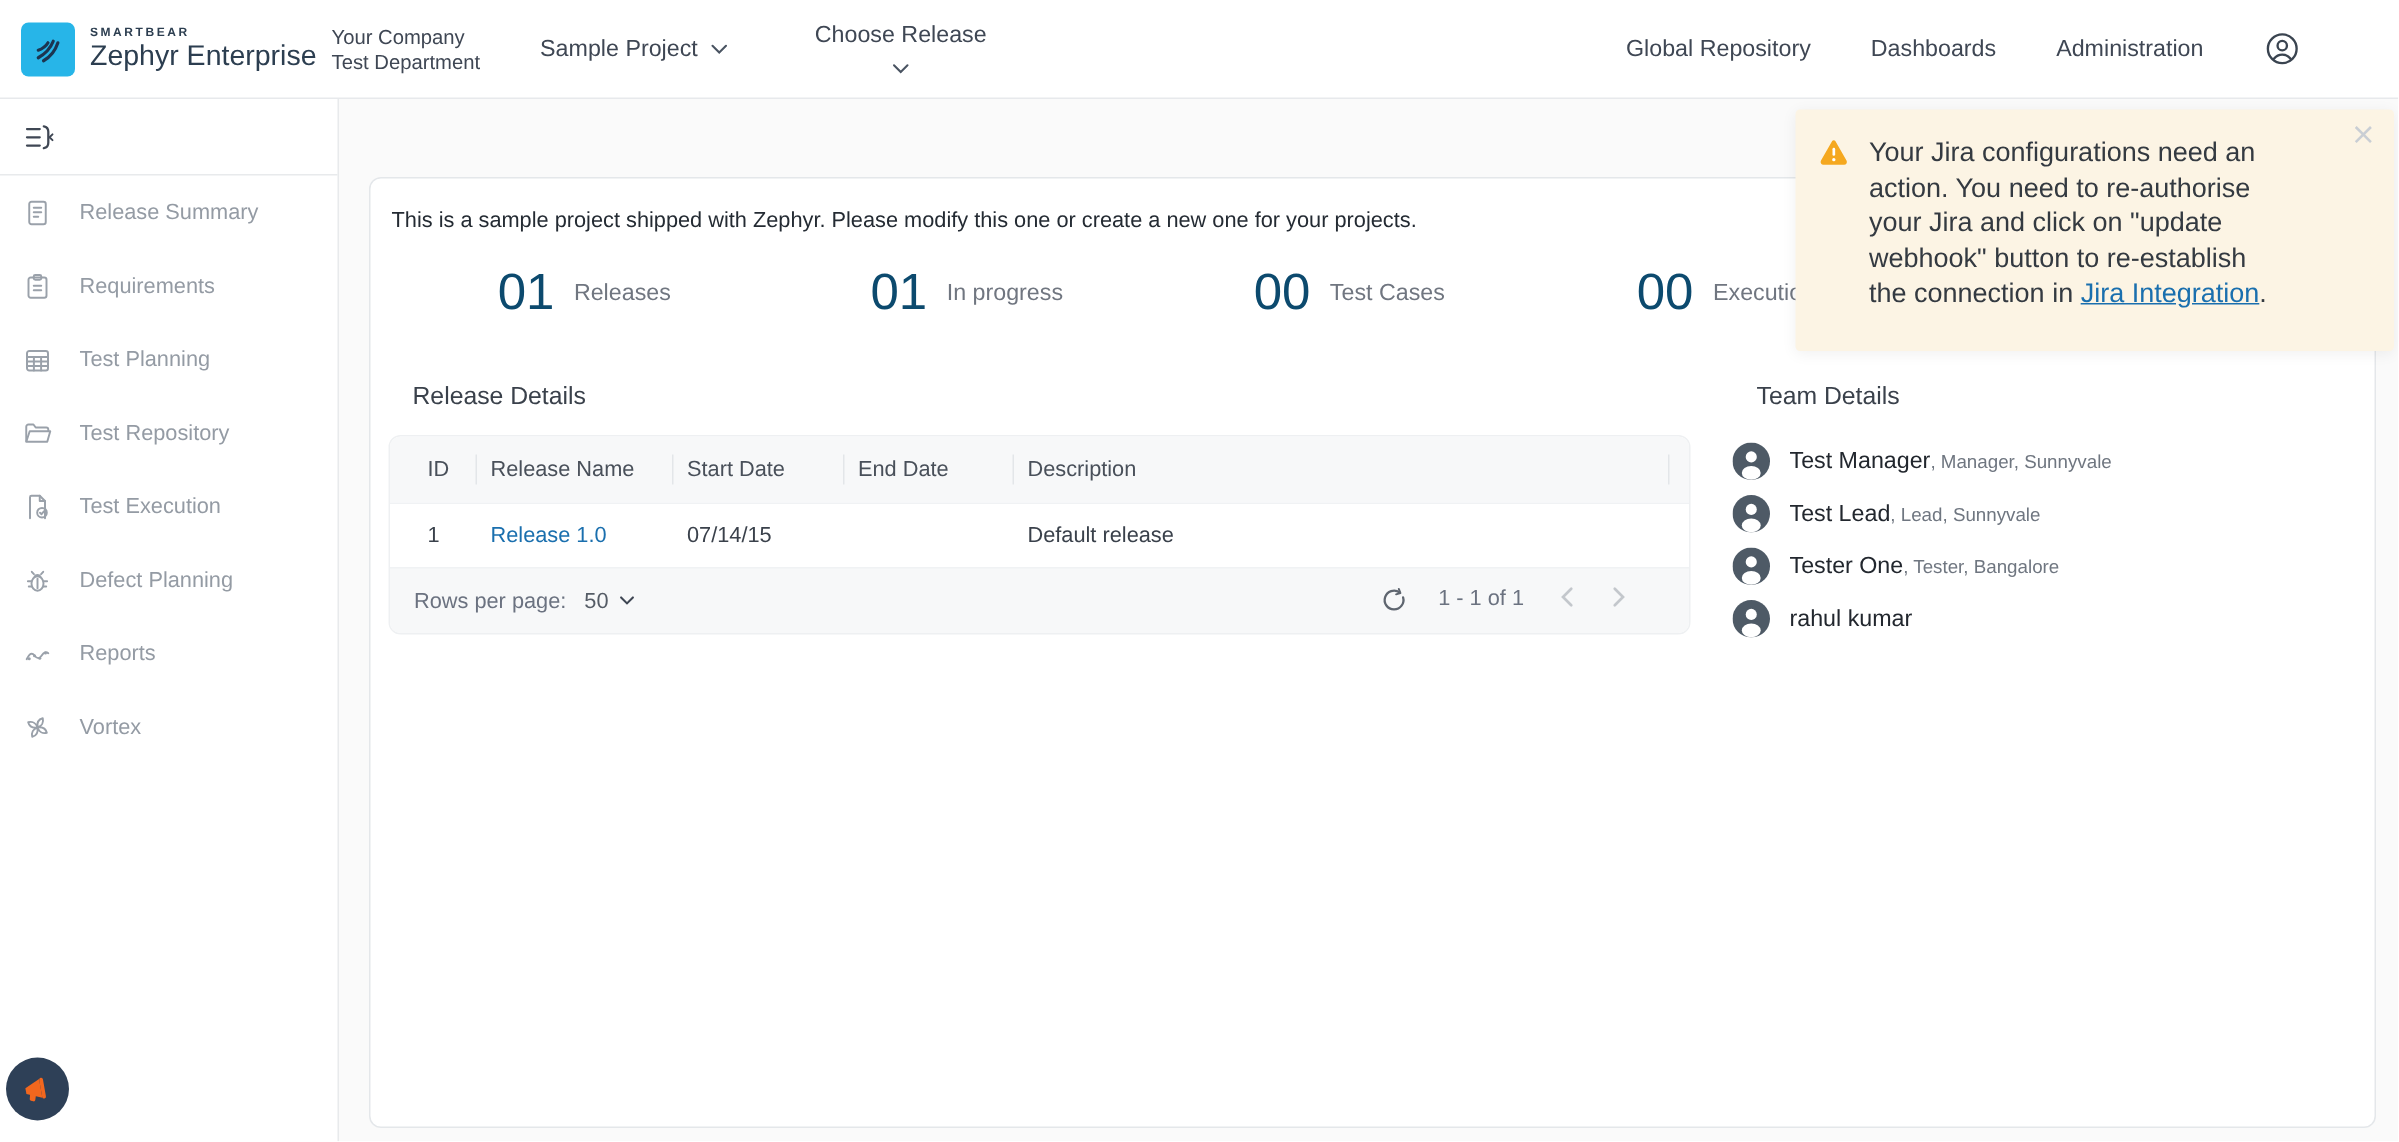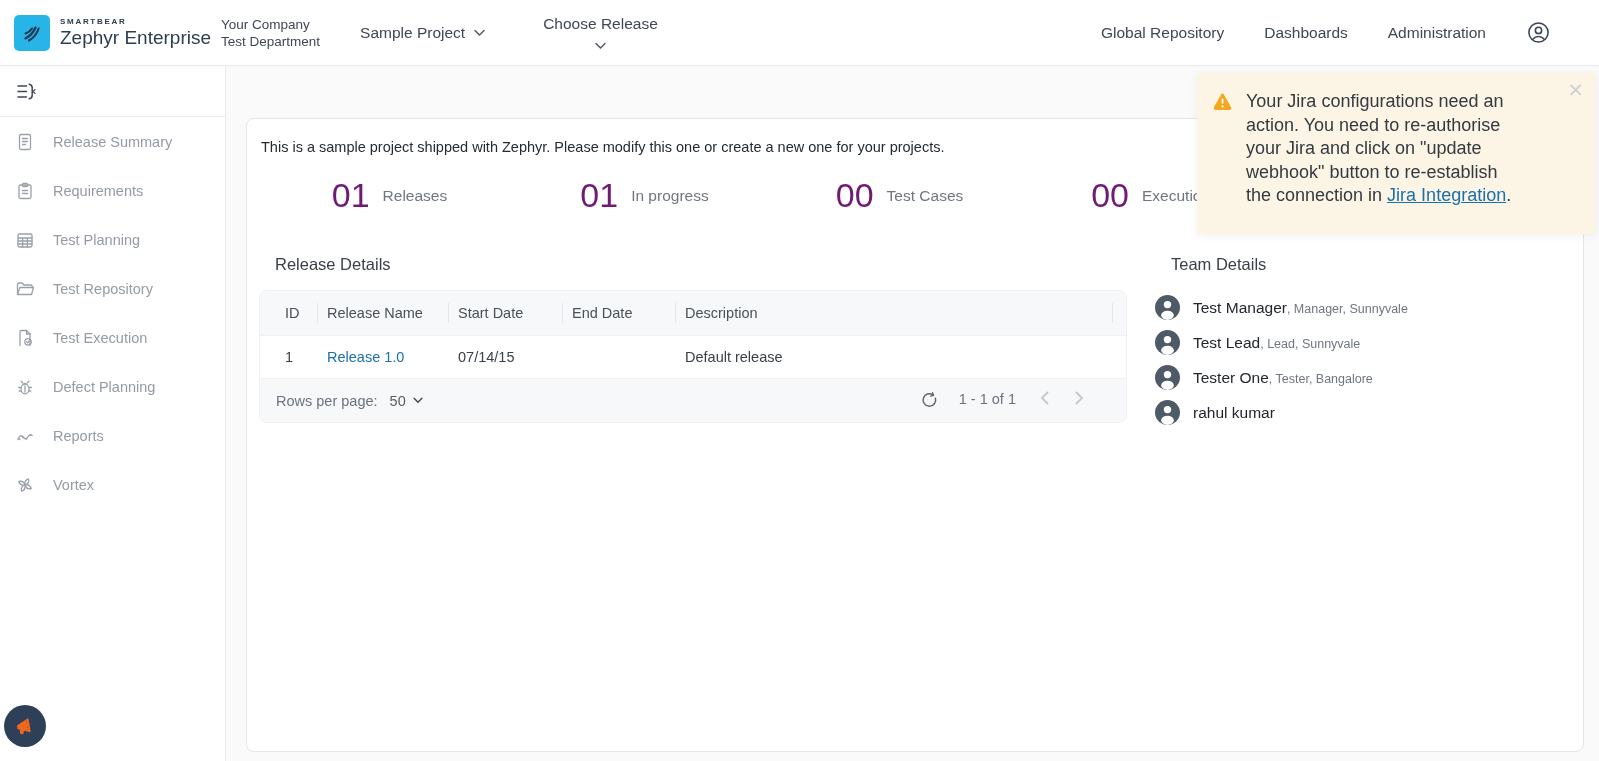--- a/index.html
+++ b/index.html
@@ -2,21 +2,21 @@
 <html><head>
 <meta charset="utf-8">
 <style>
   * { margin:0; padding:0; box-sizing:border-box; }
   body { font-family:"Liberation Sans", sans-serif; background:#ffffff; }
   .screen { position:relative; width:1599px; height:761px; overflow:hidden; background:#ffffff; }
 
   
   .header { position:absolute; top:0; left:0; right:0; height:66px; background:#fff;
             border-bottom:1px solid #e7e9ec; display:flex; align-items:center;
-            padding:0 48px 0 14px; z-index:30; }
+            padding:0 65px 0 14px; z-index:30; }
   .brand { display:flex; align-items:center; gap:10px; cursor:pointer; }
   .brand-mark { width:36px; height:36px; background:#27b5e8; border-radius:5px;
                 display:flex; align-items:center; justify-content:center; flex:none; }
   .brand-sb { font-size:8px; font-weight:bold; letter-spacing:1.7px; color:#2c3e50; }
   .brand-prod { font-size:19px; color:#2c3e50; margin-top:1px; }
   .org { margin-left:10px; font-size:13.5px; color:#3f4754; line-height:17px; }
   .selector { margin-left:40px; display:flex; align-items:center; gap:9px;
               font-size:15.5px; color:#3f4754; cursor:pointer; white-space:nowrap; }
   .selector.second { margin-left:58px;flex-direction:column; }
   .chev { color:#4b5563; display:flex; }
@@ -35,21 +35,21 @@
                color:#949ba4; font-size:14.5px; cursor:pointer; }
   .menu-item .mi { color:#9aa1aa; display:flex; flex:none; }
 
   
   .main { position:absolute; left:226px; top:66px; right:0; bottom:0; background:#fafafa; }
   .card { position:absolute; left:20px; top:52px; right:15px; bottom:9px; background:#fff;
           border:1px solid #e4e7ea; border-radius:8px; overflow:hidden; }
   .notice { margin:20px 14px 0; font-size:14.5px; color:#242b33; }
   .stats { display:flex; margin-top:21px; margin-left:15px; }
   .stat { width:255px; display:flex; align-items:center; justify-content:center; gap:13px; }
-  .stat-value { font-size:34px; color:#701a75; }
+  .stat-value { font-size:34px; color:#0c4a6e; }
   .stat-label { font-size:15.5px; color:#707680; }
 
   .columns { display:flex; margin:40px 0 0 12px; }
   .release-col { width:868px; flex:none; }
   .section-title { font-size:16.5px; color:#3a414b;margin-left:16px; }
 
   .table { margin-top:16px; border:1px solid #eef0f2; border-radius:8px; overflow:hidden; }
   .thead { display:flex; align-items:center; height:44px; background:#f7f8f9;
            color:#49505a; font-size:14.5px; }
   .trow  { display:flex; align-items:center; height:43px; background:#fff;

